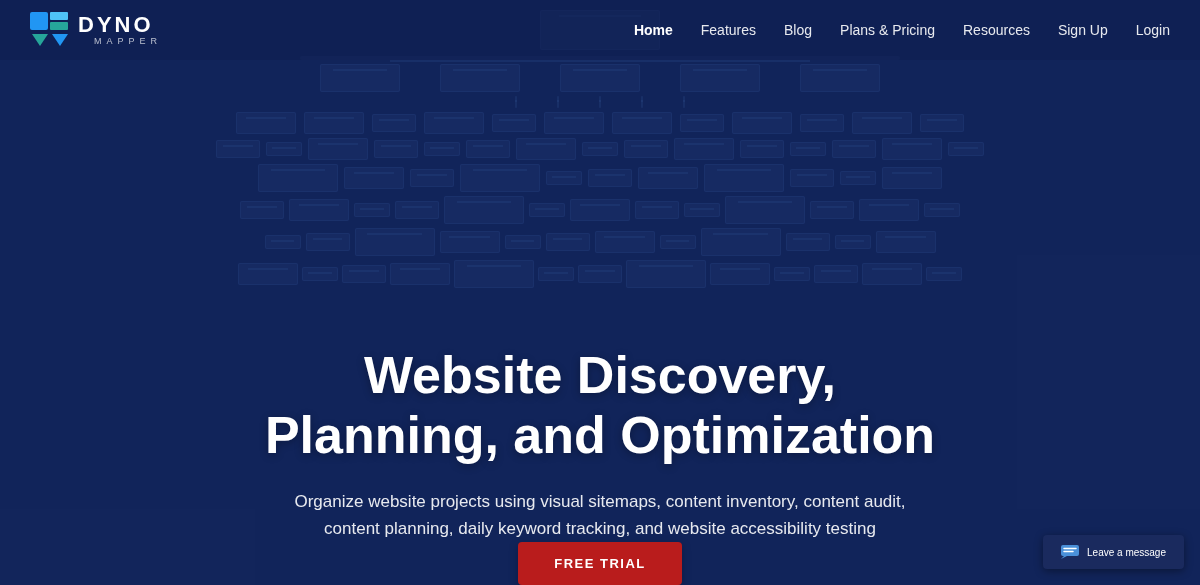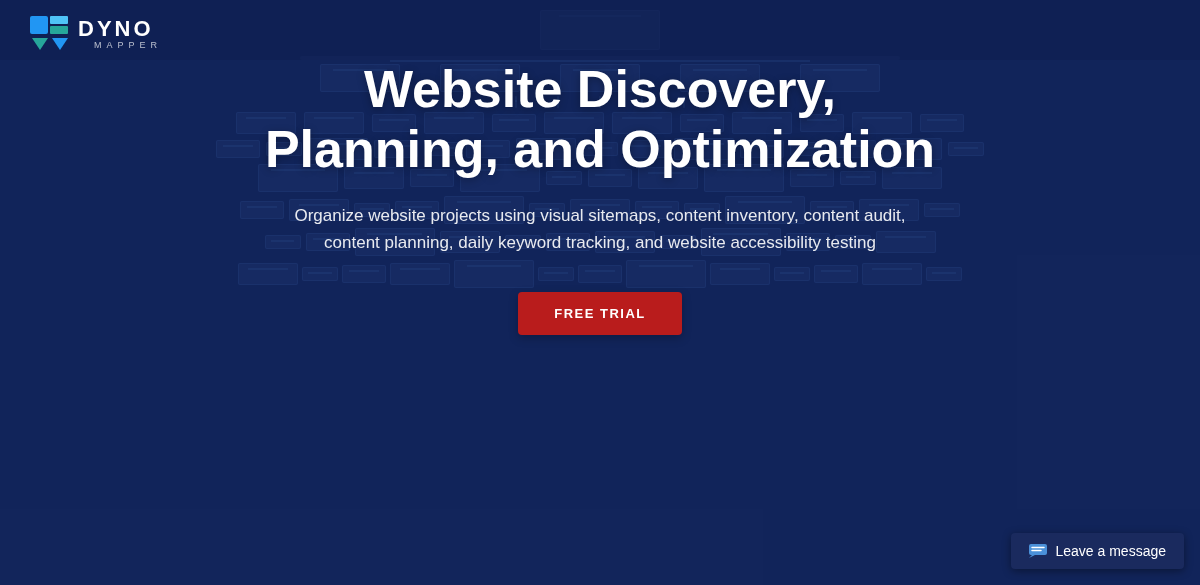--- a/index.html
+++ b/index.html
@@ -71,23 +71,23 @@
     }
 
     
     .navbar {
       position: absolute;
       top: 0; left: 0;
       width: 1200px;
       height: 60px;
       z-index: 10;
       display: flex;
-      align-items: flex-start;
+      align-items: center;
       justify-content: space-between;
-      padding: 16px 30px;
+      padding: 0 30px;
       background: rgba(15, 30, 80, 0.6);
     }
 
     .logo-area {
       display: flex;
       align-items: center;
       gap: 8px;
     }
 
     .logo-icon {
@@ -139,42 +139,41 @@
     
     .hero {
       position: absolute;
       top: 0; left: 0;
       width: 1200px;
       height: 585px;
       z-index: 5;
       display: flex;
       flex-direction: column;
       align-items: center;
-      justify-content: flex-start;
+      justify-content: flex-end;
       text-align: center;
       padding: 60px 20px 0;
     }
 
     .hero-title {
       color: #fff;
       font-size: 52px;
       font-weight: 800;
       line-height: 1.15;
       max-width: 700px;
       margin-bottom: 22px;
       text-shadow: 0 2px 8px rgba(0,0,0,0.3);
     }
 
     .hero-subtitle {
       color: rgba(255,255,255,0.9);
       font-size: 17px;
       font-weight: 400;
       max-width: 620px;
       line-height: 1.6;
-      margin-bottom: 36px;
     }
 
     .cta-button {
       background: #b91c1c;
       color: #fff;
       border: none;
       padding: 14px 36px;
       font-size: 13px;
       font-weight: 700;
       letter-spacing: 1.5px;
@@ -187,21 +186,21 @@
     
     .chat-widget {
       position: absolute;
       bottom: 16px;
       right: 16px;
       z-index: 20;
       background: #1a2a5e;
       color: #fff;
       padding: 10px 18px;
       border-radius: 4px;
-      font-size: 14px;
+      font-size: 10px;
       display: flex;
       align-items: center;
       gap: 8px;
       cursor: pointer;
       box-shadow: 0 2px 8px rgba(0,0,0,0.4);
     }
   </style>
 </head>
 <body>
 
@@ -340,20 +339,43 @@
       <rect x="20" y="10" width="18" height="8" rx="1" fill="#26A69A"></rect>
       <polygon points="2,22 10,34 18,22" fill="#26A69A"></polygon>
       <polygon points="22,22 30,34 38,22" fill="#2196F3"></polygon>
     </svg>
     <div class="logo-text">
       <span class="logo-brand">DYNO</span>
       <span class="logo-sub">MAPPER</span>
     </div>
   </div>
 
+  <ul class="nav-links">
+    <li>
+      <a href="#" class="active">Home</a>
+    </li>
+    <li>
+      <a href="#">Features</a>
+    </li>
+    <li>
+      <a href="#">Blog</a>
+    </li>
+    <li>
+      <a href="#">Plans &amp; Pricing</a>
+    </li>
+    <li>
+      <a href="#">Resources</a>
+    </li>
+    <li>
+      <a href="#">Sign Up</a>
+    </li>
+    <li>
+      <a href="#">Login</a>
+    </li>
+  </ul>
 </nav>
 
 <section class="hero">
   <h1 class="hero-title">Website Discovery, Planning, and Optimization</h1>
   <p class="hero-subtitle">Organize website projects using visual sitemaps, content inventory, content audit, content planning, daily keyword tracking, and website accessibility testing</p>
   <button class="cta-button">FREE TRIAL</button>
 </section>
 
 <div class="chat-widget">
   <svg width="18" height="14" viewBox="0 0 18 14" xmlns="http://www.w3.org/2000/svg">

